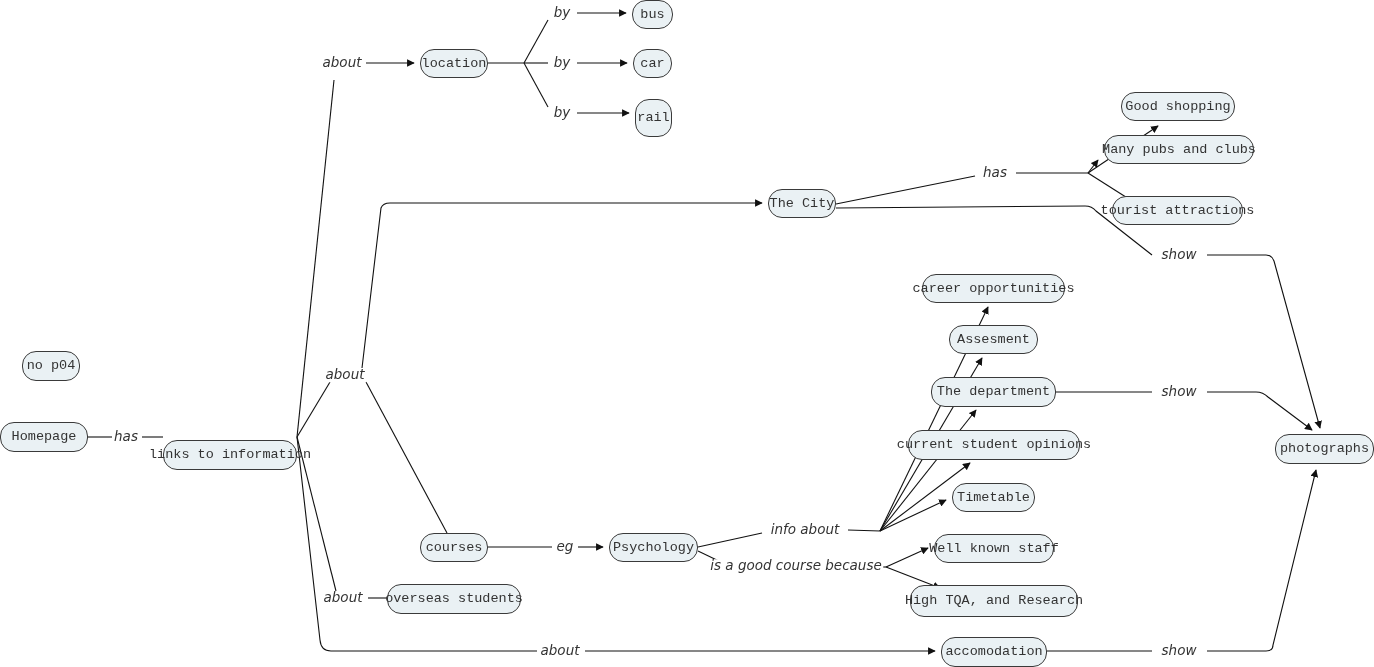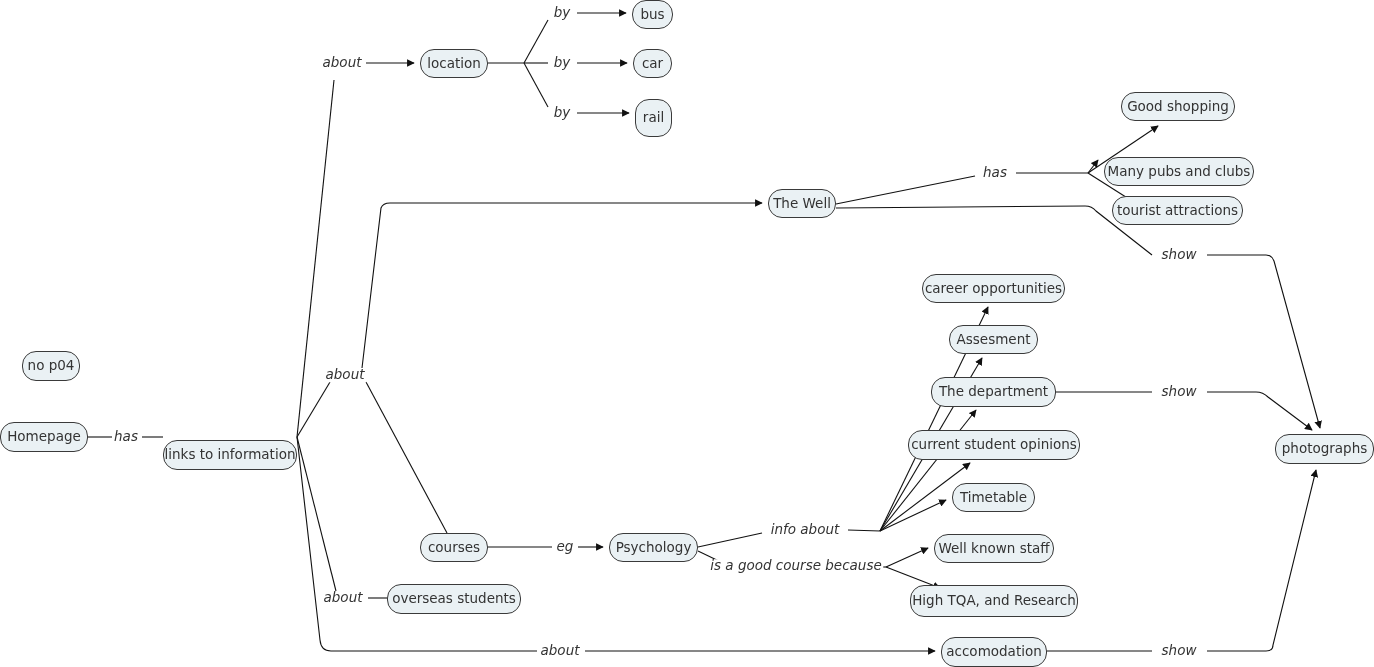--- a/index.html
+++ b/index.html
@@ -34,20 +34,21 @@
     border-radius: 14px;
     color: #333333;
     font-size: 13.5px;
     line-height: 1;
     display: flex;
     align-items: center;
     justify-content: center;
     white-space: nowrap;
     padding: 0 8px;
     z-index: 3;
+    font-family: Liberation Mono, monospace;
   }
   .edge-label {
     position: absolute;
     background: #ffffff;
     color: #333333;
     font-size: 13.5px;
     line-height: 1;
     white-space: nowrap;
     padding: 0 2px;
     transform: translate(-50%, -50%);
@@ -134,25 +135,25 @@
   <div class="node" style="left:163px;top:440px;width:134px;height:30px">links to information</div>
 
   <div class="node" style="left:420px;top:49px;width:68px;height:29px">location</div>
 
   <div class="node" style="left:632px;top:0px;width:41px;height:29px">bus</div>
 
   <div class="node" style="left:633px;top:49px;width:39px;height:29px">car</div>
 
   <div class="node" style="left:635px;top:99px;width:37px;height:38px">rail</div>
 
-  <div class="node" style="left:768px;top:189px;width:68px;height:29px">The Well</div>
+  <div class="node" style="left:768px;top:189px;width:68px;height:29px">The City</div>
 
   <div class="node" style="left:1121px;top:92px;width:114px;height:29px">Good shopping</div>
 
-  <div class="node" style="left:1104px;top:157px;width:150px;height:29px">Many pubs and clubs</div>
+  <div class="node" style="left:1104px;top:135px;width:150px;height:29px">Many pubs and clubs</div>
 
   <div class="node" style="left:1112px;top:196px;width:131px;height:29px">tourist attractions</div>
 
   <div class="node" style="left:1275px;top:434px;width:99px;height:30px">photographs</div>
 
   <div class="node" style="left:922px;top:274px;width:143px;height:29px">career opportunities</div>
 
   <div class="node" style="left:949px;top:325px;width:89px;height:29px">Assesment</div>
 
   <div class="node" style="left:931px;top:377px;width:125px;height:30px">The department</div>

